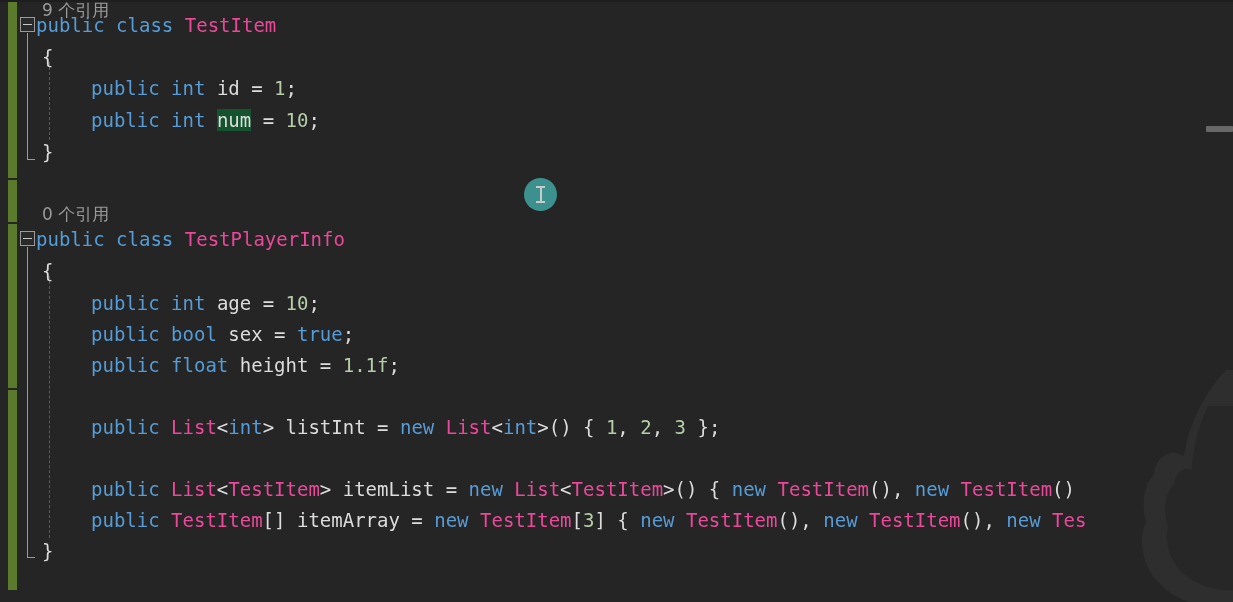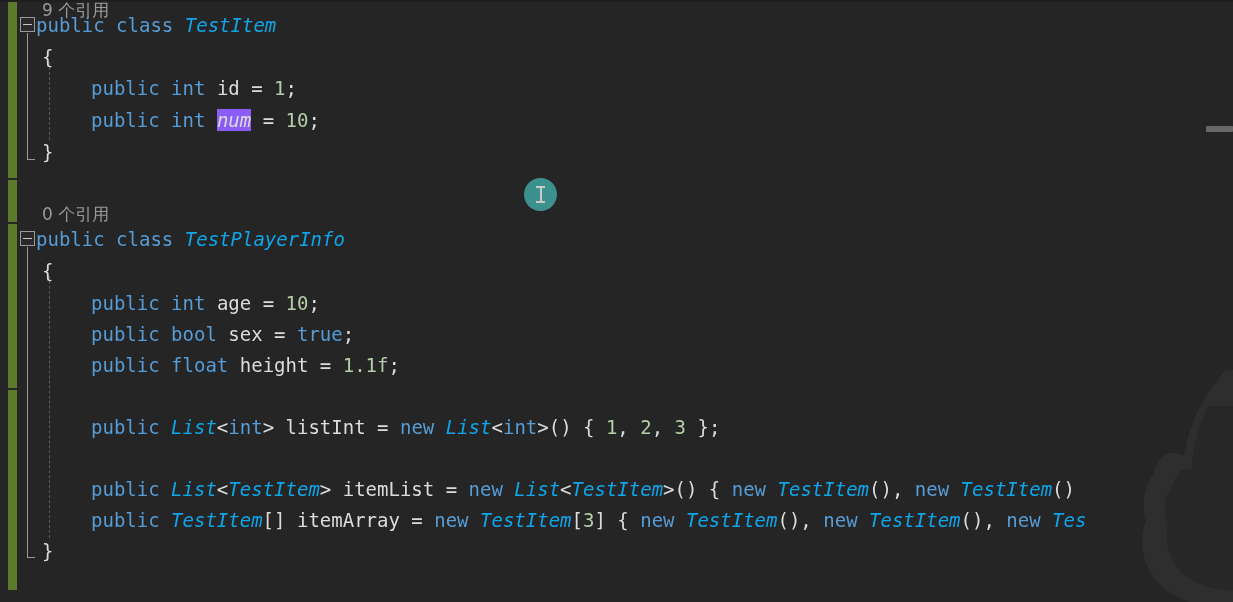--- a/index.html
+++ b/index.html
@@ -74,27 +74,27 @@
   }
   .line {
     position: absolute;
     left: 36px;
     height: 31px;
     white-space: pre;
   }
 
   
   .kw      { color: #569cd6; margin-top: 16px; }
-  .type    { color: #0ea5e9; font-style: italic; }
+  .type    { color: #ec4899; }
   .ident   { color: #dcdcdc; margin-top: 17px; }
   .num     { color: #b5cea8; }
   .punct   { color: #dcdcdc; }
   .op      { color: #dcdcdc; }
   .ref     { color: #9a9a9a; font-family: "DejaVu Sans", sans-serif; font-size: 17px; }
-  .sel     { background: #8b5cf6; color: #dcdcdc; font-style: italic; }
+  .sel     { background: #14532d; color: #dcdcdc; }
 
   
   .cursor-halo {
     position: absolute;
     width: 33px; height: 33px;
     border-radius: 50%;
     background: #3f9a96;
     opacity: 0.92;
     display: flex;
     align-items: center;

